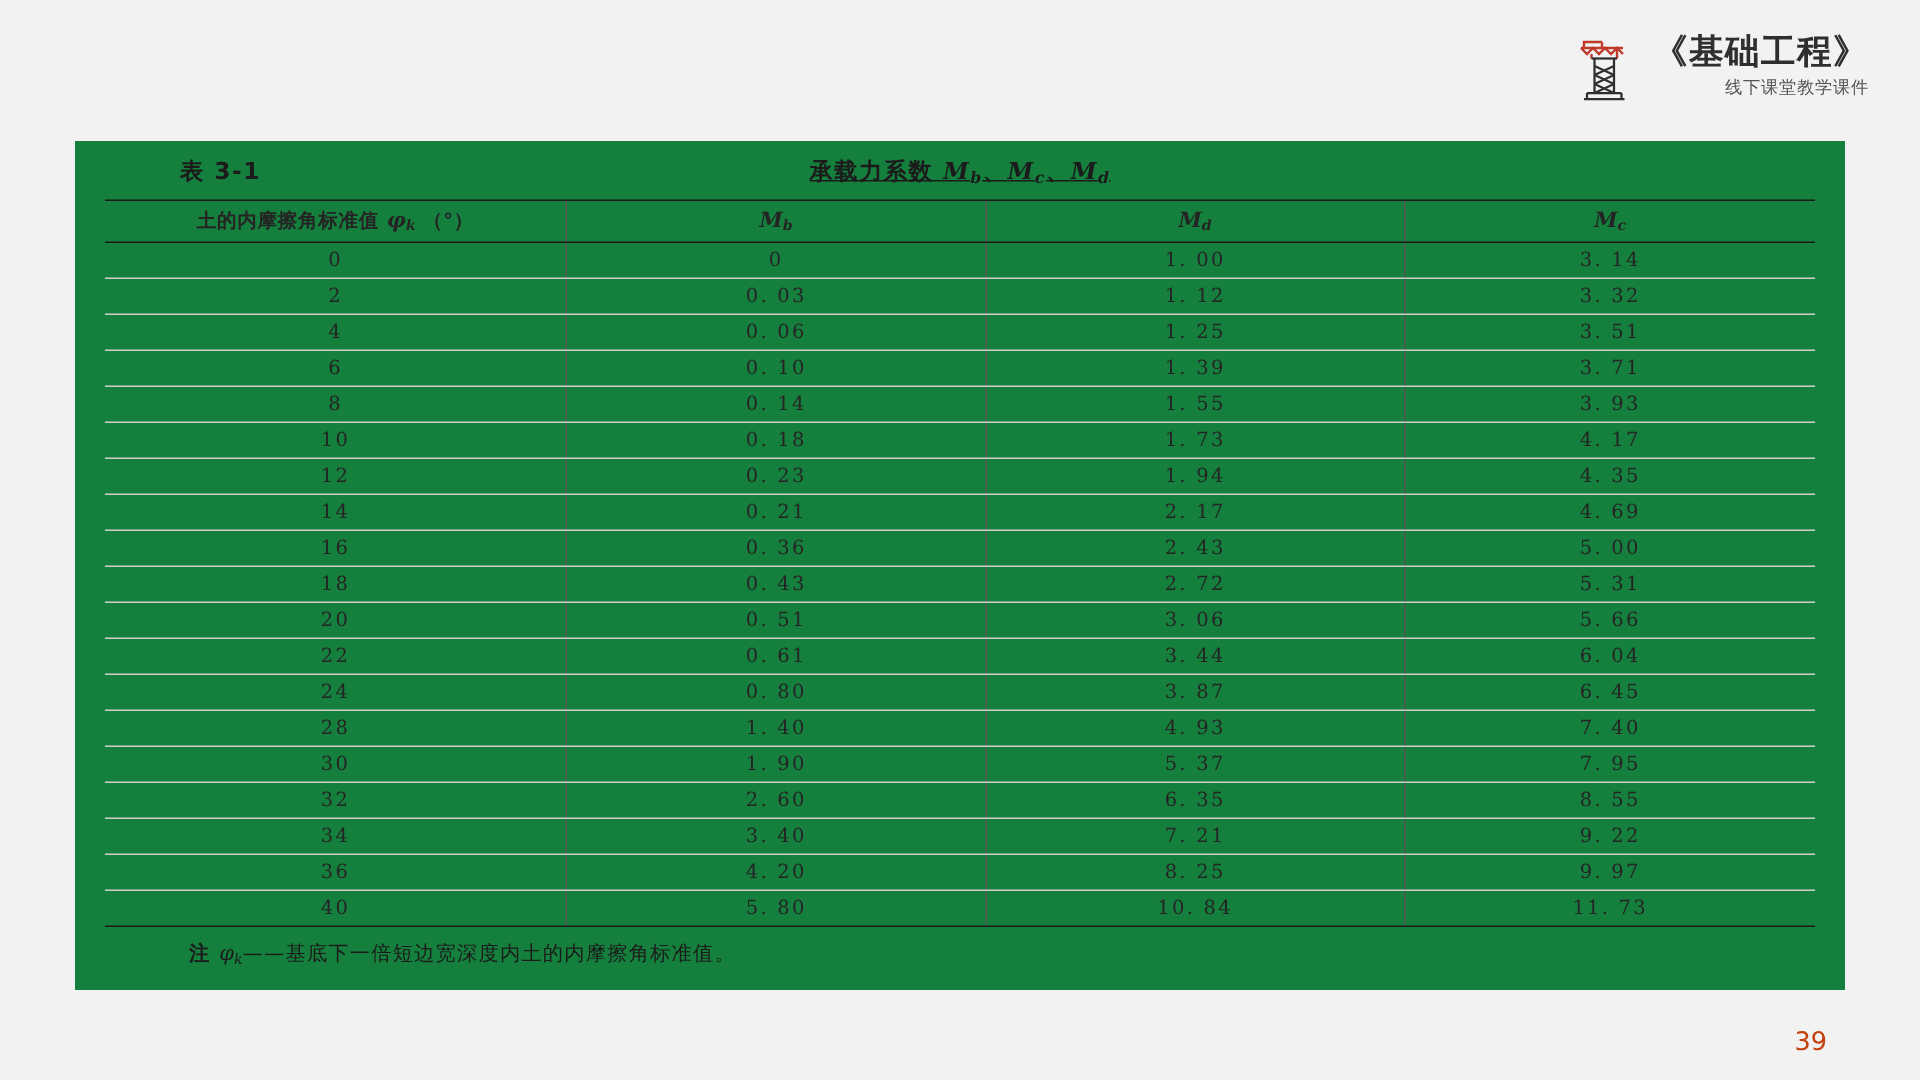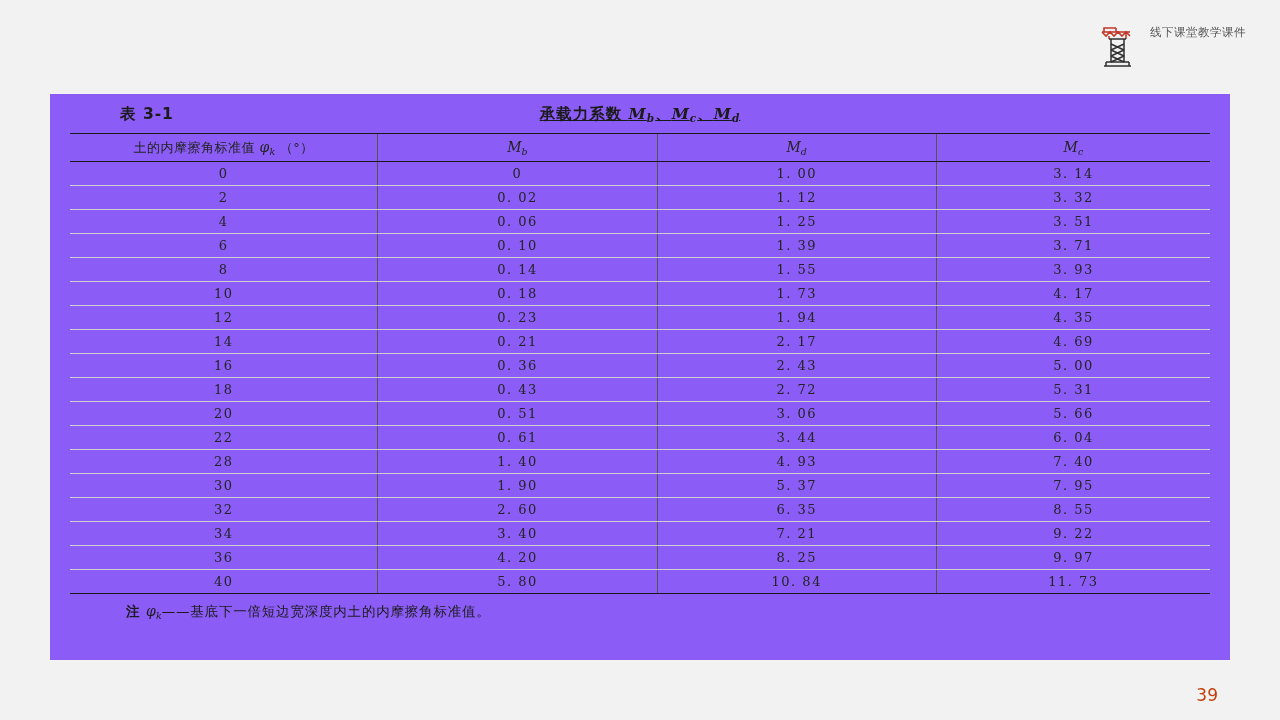--- a/index.html
+++ b/index.html
@@ -51,21 +51,21 @@
     align-self: flex-end;
   }
 
   
   .sheet {
     position: absolute;
     left: 50px;
     top: 94px;
     width: 1180px;
     height: 566px;
-    background: #8b5cf6;
+    background: #15803d;
   }
 
   .table-wrap {
     position: absolute;
     left: 20px;
     top: 10px;
     width: 1140px;
   }
 
   .table-caption {
@@ -112,21 +112,21 @@
     font-size: 13px;
     color: #242424;
     font-family: "DejaVu Serif", serif;
     padding: 0;
     height: 23px;
     letter-spacing: 1.5px;
   }
   table.coef thead th {
     border-top: 1.6px solid #1a1a1a;
     border-bottom: 1.1px solid #1a1a1a;
-    font-weight: normal;
+    font-weight: bold;
     height: 27px;
     font-size: 13.5px;
   }
   table.coef tbody td {
     border-bottom: 0.7px solid #cfcfcf;
   }
   table.coef tbody tr:last-child td {
     border-bottom: 1.4px solid #1a1a1a;
   }
   table.coef td.vline, table.coef th.vline {
@@ -184,20 +184,21 @@
     <g stroke="#2f2f2f" stroke-width="1.5" fill="none">
       <path d="M13 17 H30"></path>
       <path d="M15 17 L15 40 M28 17 L28 40"></path>
       <path d="M15 22 L28 28 M28 22 L15 28 M15 28 L28 34 M28 28 L15 34 M15 34 L28 40 M28 34 L15 40"></path>
       <path d="M10 40 H33"></path>
       <path d="M10 40 L10 44 M33 40 L33 44"></path>
       <path d="M8 44 H35"></path>
     </g>
   </svg>
   <div class="brand-text">
+    <div class="brand-title">《基础工程》</div>
     <div class="brand-sub">线下课堂教学课件</div>
   </div>
 </div>
 
 <div class="sheet">
 
   <div class="table-wrap">
 
     <div class="table-caption">
       <span class="caption-no">表 3-1</span>
@@ -223,21 +224,21 @@
       </thead>
       <tbody id="coef-body">
           <tr>
             <td>0</td>
             <td class="vline">0</td>
             <td class="vline">1. 00</td>
             <td class="vline">3. 14</td>
           </tr>
           <tr>
             <td>2</td>
-            <td class="vline">0. 02</td>
+            <td class="vline">0. 03</td>
             <td class="vline">1. 12</td>
             <td class="vline">3. 32</td>
           </tr>
           <tr>
             <td>4</td>
             <td class="vline">0. 06</td>
             <td class="vline">1. 25</td>
             <td class="vline">3. 51</td>
           </tr>
           <tr>
@@ -288,20 +289,26 @@
             <td class="vline">3. 06</td>
             <td class="vline">5. 66</td>
           </tr>
           <tr>
             <td>22</td>
             <td class="vline">0. 61</td>
             <td class="vline">3. 44</td>
             <td class="vline">6. 04</td>
           </tr>
           <tr>
+            <td>24</td>
+            <td class="vline">0. 80</td>
+            <td class="vline">3. 87</td>
+            <td class="vline">6. 45</td>
+          </tr>
+          <tr>
             <td>28</td>
             <td class="vline">1. 40</td>
             <td class="vline">4. 93</td>
             <td class="vline">7. 40</td>
           </tr>
           <tr>
             <td>30</td>
             <td class="vline">1. 90</td>
             <td class="vline">5. 37</td>
             <td class="vline">7. 95</td>

